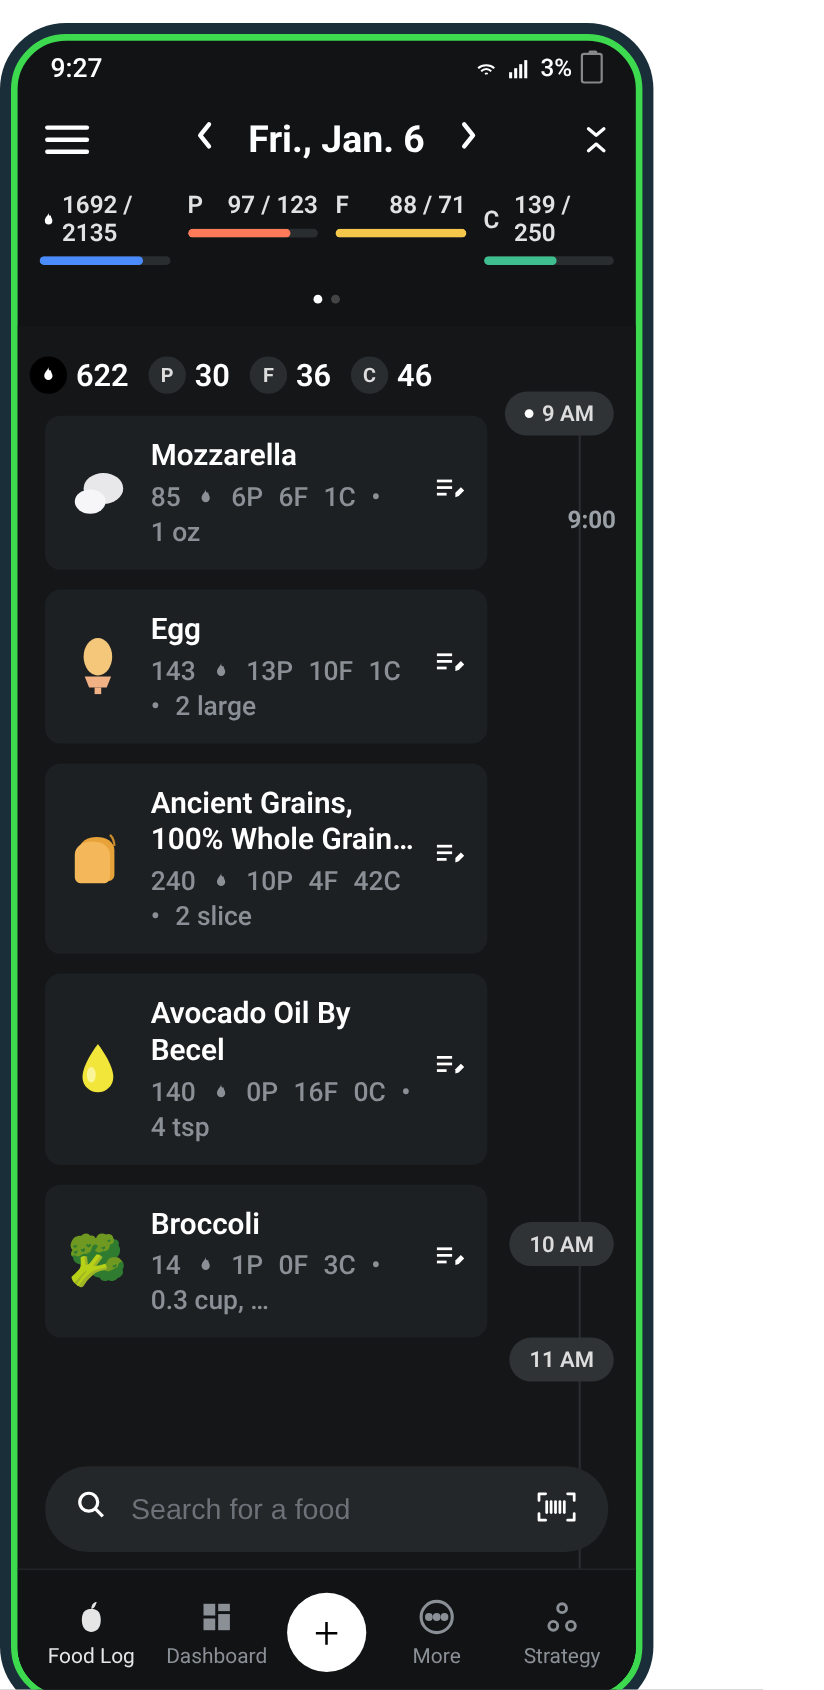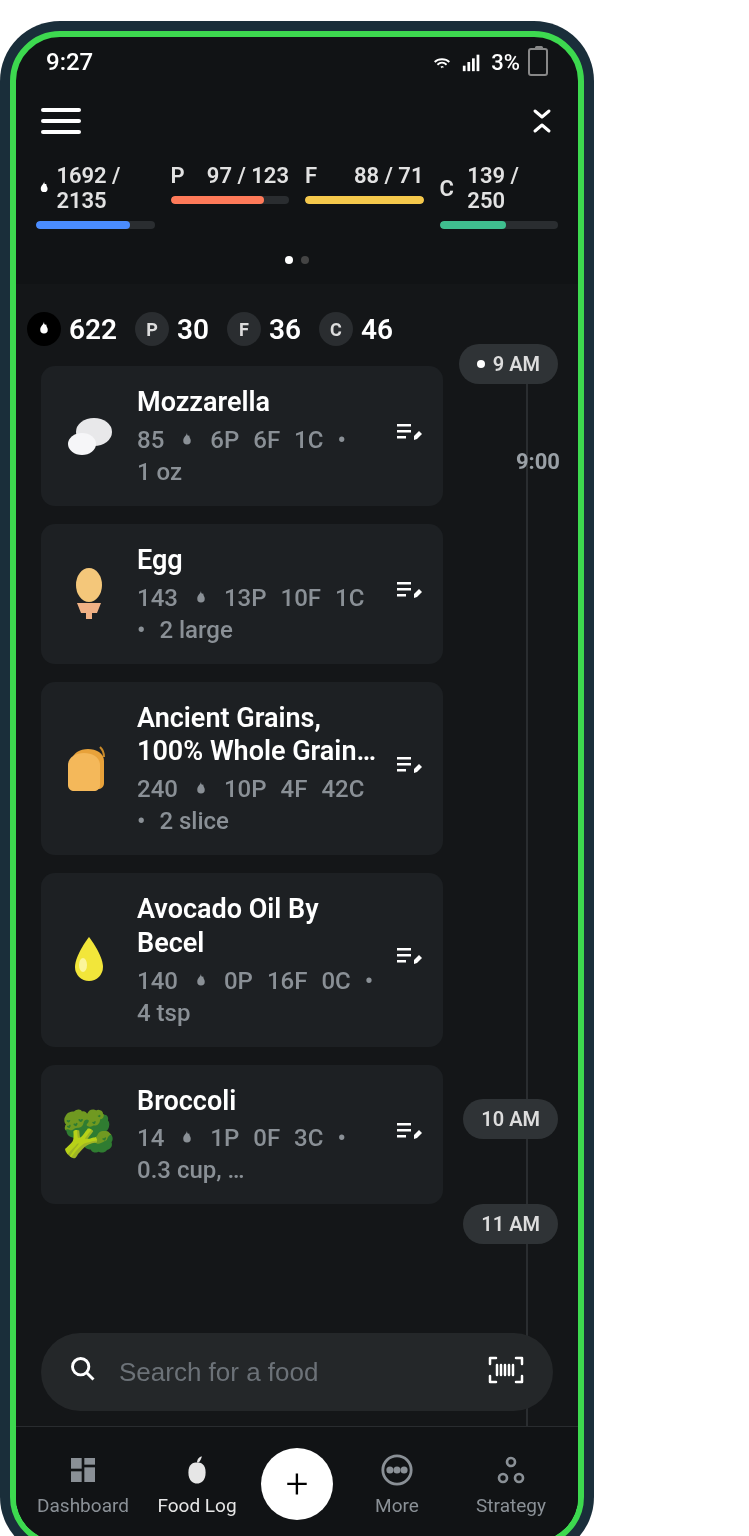--- a/index.html
+++ b/index.html
@@ -279,20 +279,33 @@
         <span>3%</span>
         <span class="battery-box"></span>
       </div>
     </div>
 
     <div class="app-header">
       <div class="hamburger">
         <span></span>
           <span></span>
           <span></span>
+      </div>
+      <div class="date-nav">
+        <span class="chev">
+          <svg width="20" height="28" viewBox="0 0 20 28" fill="none" stroke="#fff" stroke-width="4" stroke-linecap="round" stroke-linejoin="round">
+              <polyline points="14,4 6,14 14,24"></polyline>
+            </svg>
+        </span>
+        <span class="date-title">Fri., Jan. 6</span>
+        <span class="chev">
+          <svg width="20" height="28" viewBox="0 0 20 28" fill="none" stroke="#fff" stroke-width="4" stroke-linecap="round" stroke-linejoin="round">
+              <polyline points="6,4 14,14 6,24"></polyline>
+            </svg>
+        </span>
       </div>
       <div class="collapse-icon">
         <svg width="22" height="28" viewBox="0 0 22 28" fill="none" stroke="#fff" stroke-width="3" stroke-linecap="round" stroke-linejoin="round">
           <polyline points="4,4 11,10 18,4"></polyline>
           <polyline points="4,24 11,18 18,24"></polyline>
         </svg>
       </div>
     </div>
 
     <div class="macro-summary">
@@ -533,39 +546,39 @@
             <line x1="10" y1="10" x2="10" y2="20"></line>
             <line x1="14" y1="10" x2="14" y2="20"></line>
             <line x1="18" y1="10" x2="18" y2="20"></line>
             <line x1="22" y1="10" x2="22" y2="20"></line>
             <line x1="26" y1="10" x2="26" y2="20"></line>
           </svg>
         </span>
       </div>
 
       <div class="bottom-nav">
+        <div class="nav-item active">
+          <span class="nav-icon">
+            <svg width="30" height="32" viewBox="0 0 24 26" fill="#e6e6e6">
+                <path d="M12 7c-3 0-7 1-7 8s4 9 7 9 7-2 7-9-4-8-7-8z"></path>
+                <path d="M12 7c0-3 2-5 4-5-1 3-2 5-4 5z"></path>
+              </svg>
+          </span>
+          <span>Food Log</span>
+        </div>
         <div class="nav-item">
           <span class="nav-icon">
             <svg width="32" height="32" viewBox="0 0 24 24" fill="#8a9096">
                 <rect x="3" y="3" width="8" height="8"></rect>
                 <rect x="13" y="3" width="8" height="5"></rect>
                 <rect x="13" y="10" width="8" height="11"></rect>
                 <rect x="3" y="13" width="8" height="8"></rect>
               </svg>
           </span>
           <span>Dashboard</span>
-        </div>
-        <div class="nav-item active">
-          <span class="nav-icon">
-            <svg width="30" height="32" viewBox="0 0 24 26" fill="#e6e6e6">
-                <path d="M12 7c-3 0-7 1-7 8s4 9 7 9 7-2 7-9-4-8-7-8z"></path>
-                <path d="M12 7c0-3 2-5 4-5-1 3-2 5-4 5z"></path>
-              </svg>
-          </span>
-          <span>Food Log</span>
         </div>
         <div class="fab">+</div>
         <div class="nav-item">
           <span class="nav-icon">
             <svg width="34" height="34" viewBox="0 0 24 24" fill="none" stroke="#8a9096" stroke-width="2">
                 <circle cx="12" cy="12" r="10"></circle>
                 <circle cx="7" cy="12" r="1.5" fill="#8a9096"></circle>
                 <circle cx="12" cy="12" r="1.5" fill="#8a9096"></circle>
                 <circle cx="17" cy="12" r="1.5" fill="#8a9096"></circle>
               </svg>

